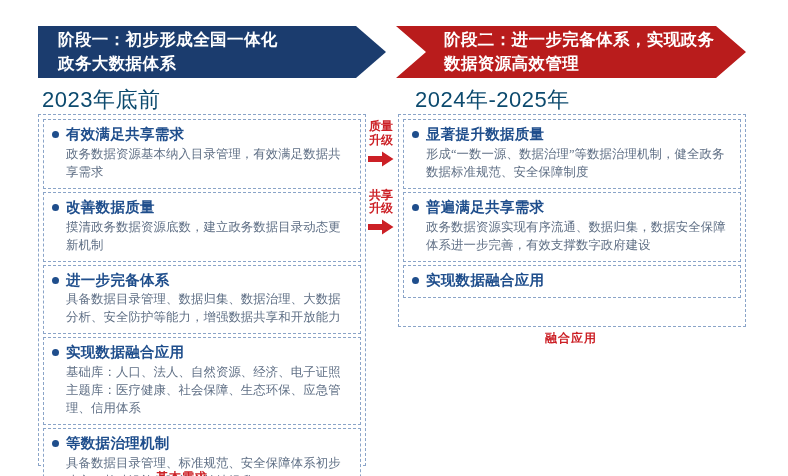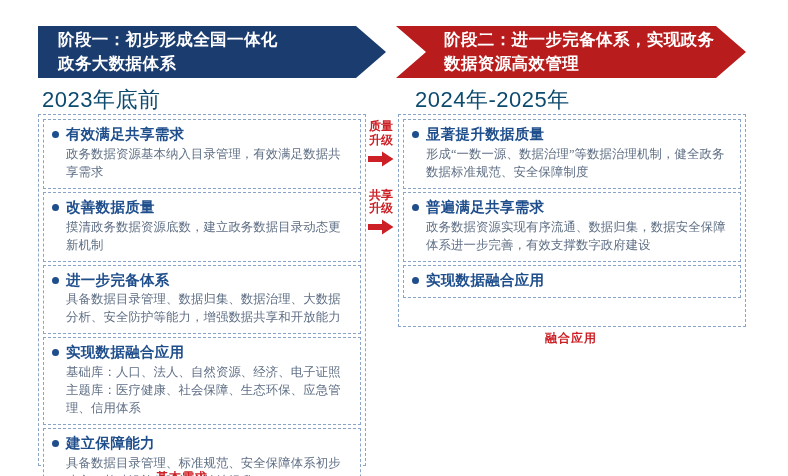--- a/index.html
+++ b/index.html
@@ -213,21 +213,21 @@
       <div class="card-head">
         <span class="dot"></span>
         <span class="card-title">实现数据融合应用</span>
       </div>
       <div class="card-body">基础库：人口、法人、自然资源、经济、电子证照 主题库：医疗健康、社会保障、生态环保、应急管理、信用体系</div>
     </div>
 
     <div class="card">
       <div class="card-head">
         <span class="dot"></span>
-        <span class="card-title">建立保障能力</span>
+        <span class="card-title">等数据治理机制</span>
       </div>
       <div class="card-body">具备数据目录管理、标准规范、安全保障体系初步建立，基础设施保障能力持续提升</div>
     </div>
 
   </div>
 
   <div class="mid">
 
     <div class="mid-block first">
       <div class="mid-label">质量

